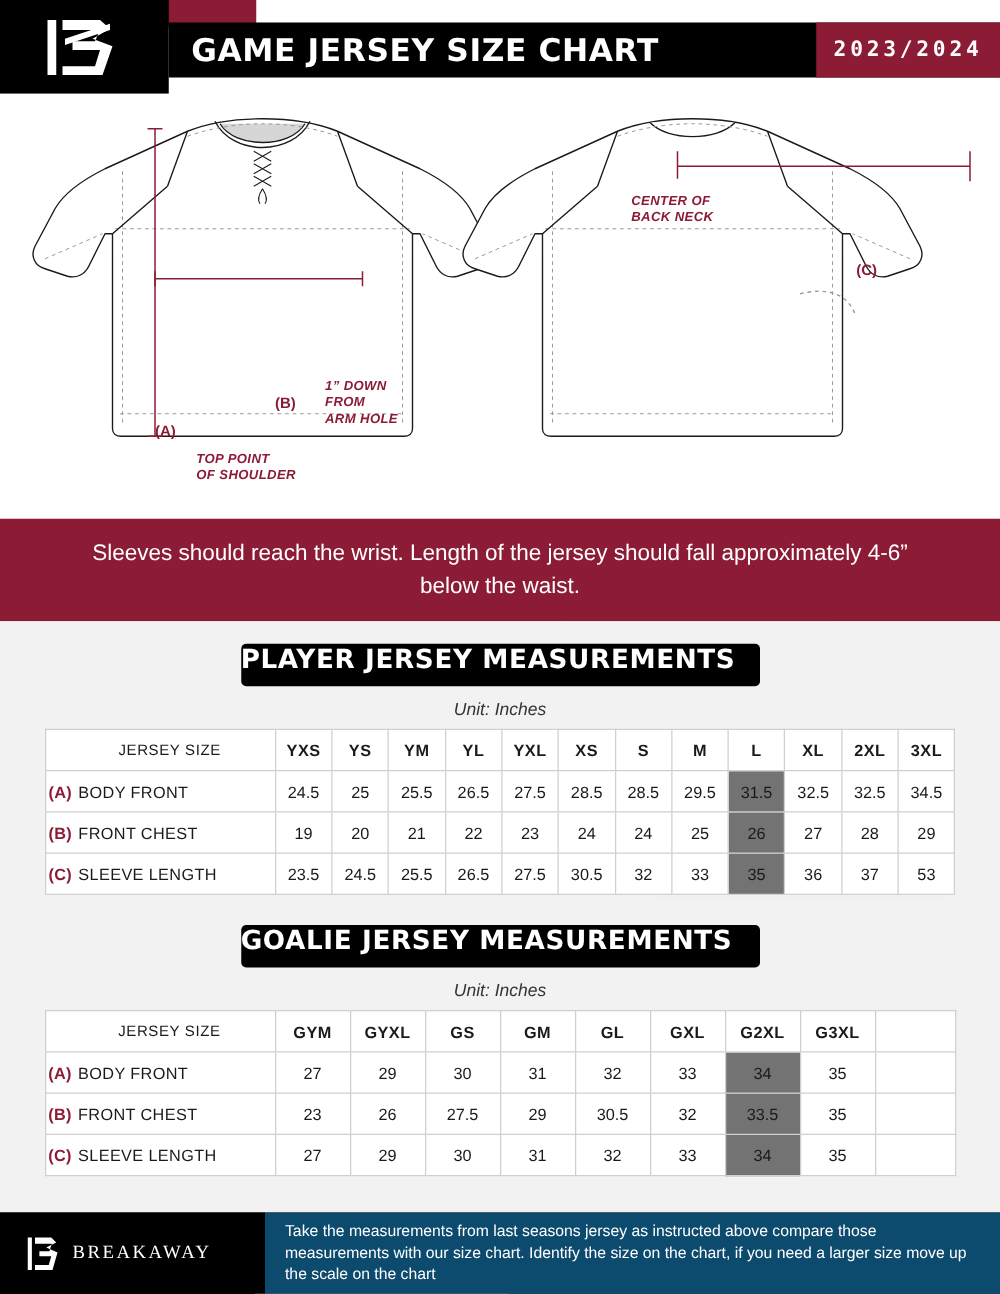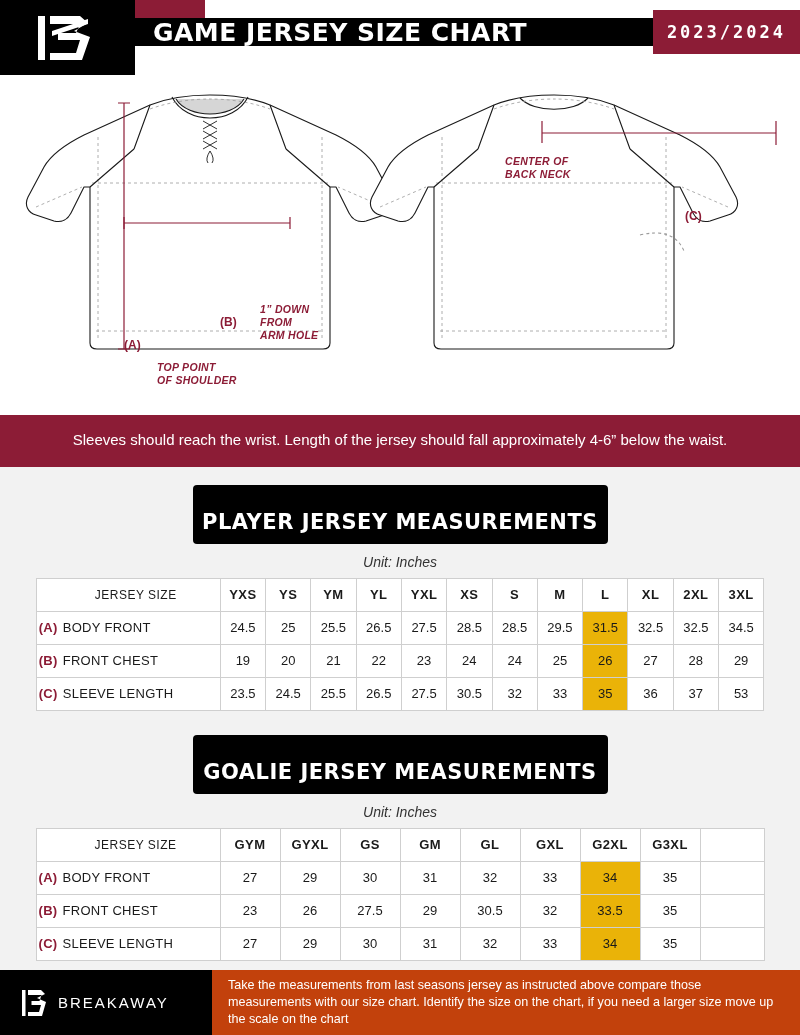--- a/index.html
+++ b/index.html
@@ -37,21 +37,21 @@
     display: flex; align-items: center; justify-content: center;
   }
   .logo-mark {
     position: relative;
     width: 64px; height: 50px;
   }
   .title-bar {
     position: absolute;
     left: 135px; top: 18px;
     right: 0;
-    height: 28px;
+    height: 44px;
     background: #000;
     display: flex;
     align-items: center;
     justify-content: space-between;
     padding-left: 18px;
   }
   .title-bar .doc-title {
     color: #fff;
     font-size: 25px;
     font-weight: bold;
@@ -95,40 +95,40 @@
     font-weight: bold;
     color: #8c1c36;
   }
 
   
   .note-bar {
     background: #8c1c36;
     color: #fff;
     padding: 14px 60px 16px;
     text-align: center;
-    font-size: 15px;
+    font-size: 18px;
     line-height: 1.45;
   }
 
   
   .section {
     background: #f2f2f2;
     padding: 18px 0 2px;
     position: relative;
   }
   .section-title {
     margin: 0 auto;
     width: 415px;
     background: #000;
     color: #fff;
-    text-align: center;
+    text-align: left;
     font-size: 21px;
     font-weight: bold;
     letter-spacing: 0.5px;
-    padding: 25px 0 10px;
+    padding: 0 0 10px;
     border-radius: 4px;
     font-family: "DejaVu Sans", sans-serif;
   }
   .unit {
     text-align: center;
     font-style: italic;
     font-size: 14px;
     color: #333;
     margin: 10px 0 8px;
   }
@@ -164,21 +164,21 @@
     font-weight: bold;
     margin-right: 5px;
   }
   td.hdrlabel {
     text-align: center;
     padding-left: 16px;
     font-size: 12px;
     letter-spacing: 0.5px;
     font-weight: normal;
   }
-  td.hl { background: #eab308; }
+  td.hl { background: #737373; }
   td.blank { background:#fff; border-left-color:#cfcfcf; }
 
   
   .footer {
     position: absolute;
     left: 0; bottom: 0;
     width: 800px;
     height: 65px;
     display: flex;
     background: #000;
@@ -189,25 +189,25 @@
     display: flex;
     align-items: center;
     padding-left: 22px;
     gap: 10px;
   }
   .footer-brand .fb-mark { width: 26px; height: 28px; position: relative; }
   .footer-brand .fb-text {
     color: #fff;
     font-size: 15px;
     letter-spacing: 2px;
-    font-family: Liberation Sans, sans-serif;
+    font-family: Liberation Serif, serif;
   }
   .footer-note {
     flex: 1;
-    background: #c2410c;
+    background: #0c4a6e;
     color: #fff;
     font-size: 12.6px;
     line-height: 1.35;
     padding: 7px 14px 0 16px;
   }
 
   .watermark {
     position: absolute;
     right: -40px; top: 470px;
     width: 430px; height: 470px;

